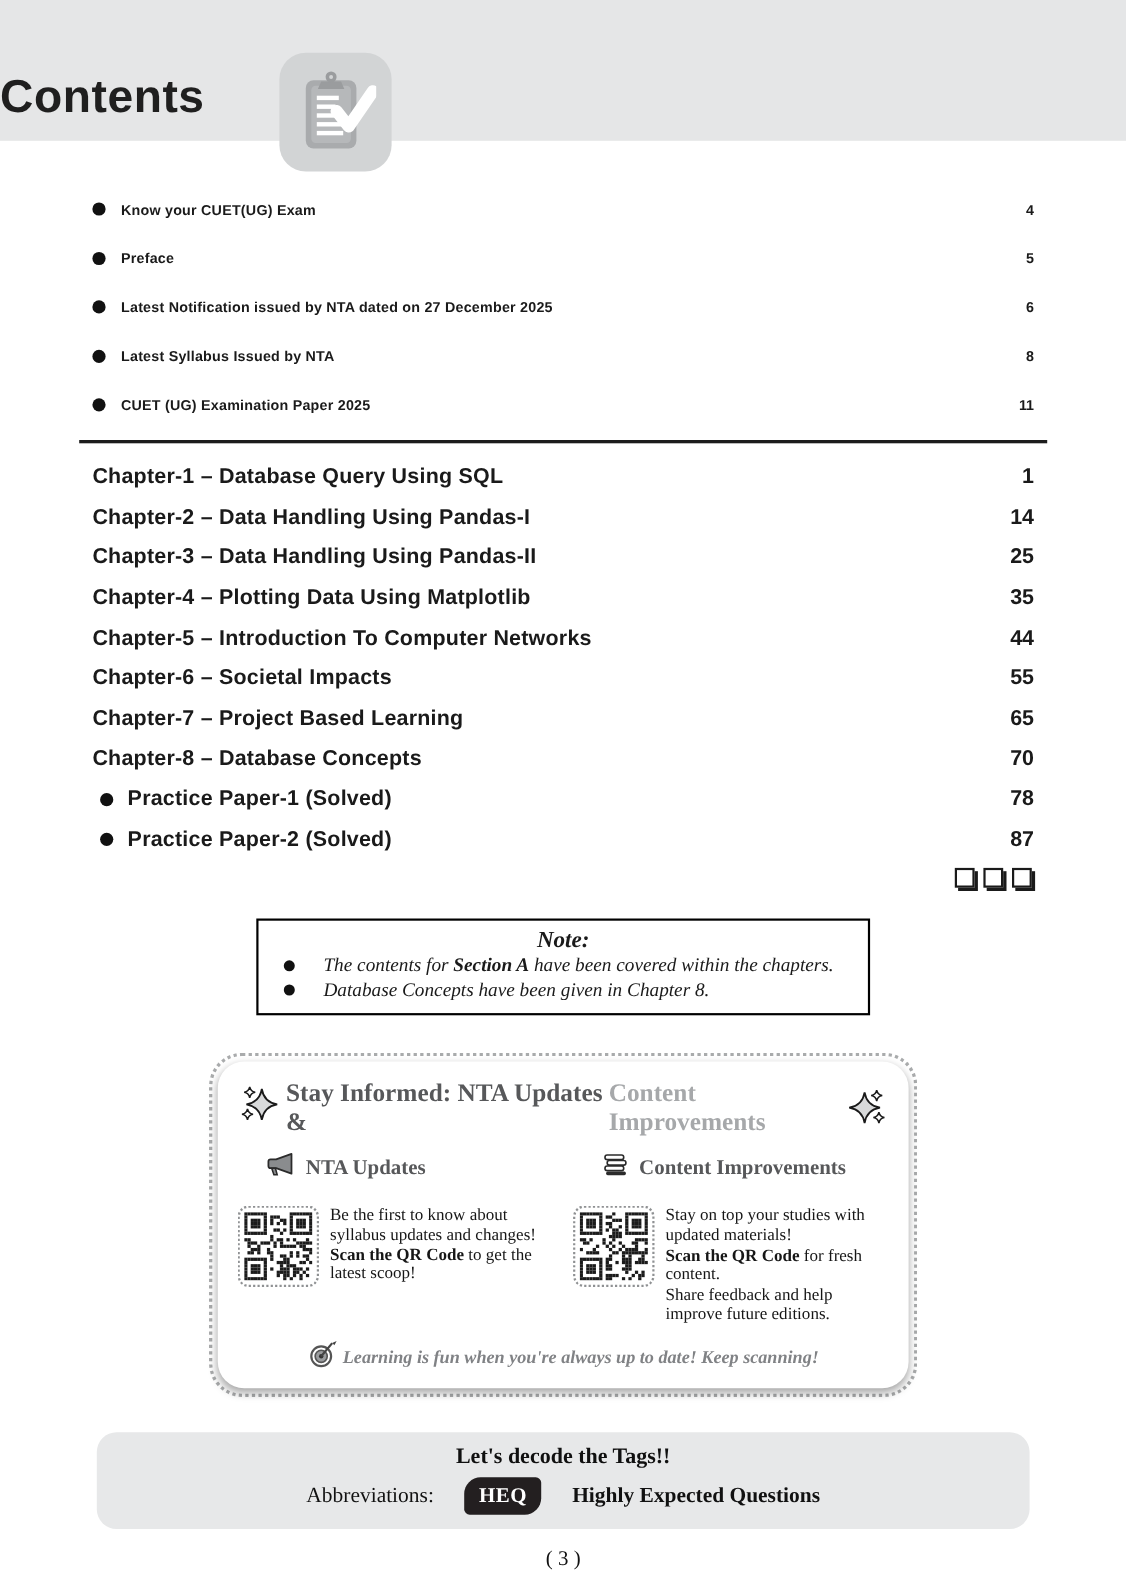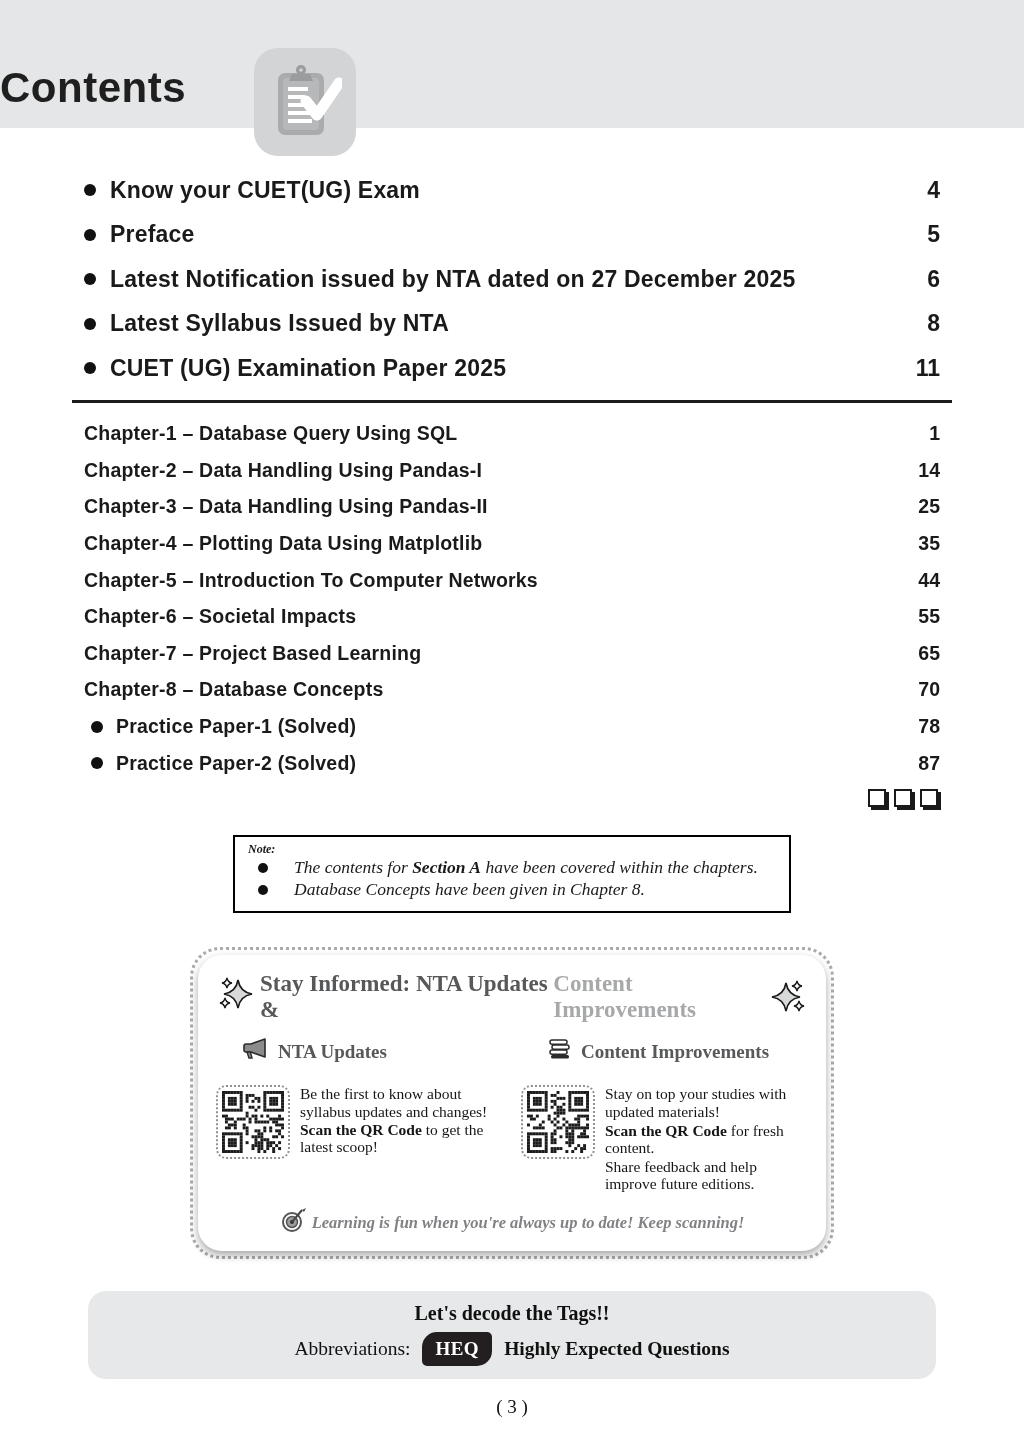--- a/index.html
+++ b/index.html
@@ -8,38 +8,38 @@
 
   
   .header-band{height:128px;background:#e5e6e7;position:relative;}
   .header-icon-badge{position:absolute;left:254px;top:48px;width:102px;height:108px;
       background:#d2d4d5;border-radius:24px;display:flex;align-items:center;justify-content:center;}
   .page-title{position:absolute;top:64px;left:0;right:0;text-align:left;
       font-size:42px;font-weight:bold;color:#1f1f1f;letter-spacing:.5px;}
 
   
   .toc{padding:40px 84px 0 84px;}
-  .toc-row{display:flex;align-items:center;height:44.5px;font-weight:bold;font-size:23px;}
+  .toc-row{display:flex;align-items:center;height:44.5px;font-weight:bold;font-size:13px;}
   .toc-row .bullet{width:12px;height:12px;border-radius:50%;background:#111;
       margin-right:14px;flex:none;}
   .toc-label{flex:1;letter-spacing:.2px;}
   .toc-page{font-weight:bold;text-align:right;min-width:36px;}
   .divider{height:3px;background:#1c1c1c;margin:9px 72px 7px 72px;}
   .chapters{padding:6px 84px 0 84px;}
   .ch-row{display:flex;align-items:center;height:36.6px;font-weight:bold;font-size:19.5px;}
   .ch-row.with-bullet{padding-left:7px;}
   .ch-row .bullet{width:12px;height:12px;border-radius:50%;background:#111;margin-right:13px;flex:none;}
   .end-marker{display:flex;justify-content:flex-end;gap:8px;padding:8px 86px 0 0;}
   .end-sq{width:14px;height:14px;border:2.5px solid #1a1a1a;background:#fff;
       box-shadow:3px 3px 0 #1a1a1a;}
 
   
   .note-box{width:528px;margin:28px auto 0 auto;border:2.5px solid #000;
       padding:5px 13px 10px 13px;font-family:"Liberation Serif",serif;}
-  .note-title{font-weight:bold;font-style:italic;font-size:12px;}
+  .note-title{font-weight:bold;font-style:italic;font-size:21px;text-align:center;}
   .note-item{display:flex;align-items:flex-start;font-style:italic;font-size:17.5px;
       line-height:1.25;padding-left:10px;}
   .note-item .nbullet{width:10px;height:10px;border-radius:50%;background:#111;
       margin:6px 26px 0 0;flex:none;}
 
   
   .stay-box{width:628px;margin:34px auto 0;border:3px dotted #a9abac;border-radius:30px;
       padding:5px;background:#fff;}
   .stay-inner{border-radius:24px;padding:16px 18px 12px;box-shadow:0 4px 8px rgba(0,0,0,.35);}
   .stay-title{display:flex;align-items:center;justify-content:center;gap:4px;
@@ -57,21 +57,21 @@
   .col-text p{margin:0 0 1px 0;}
   .tagline{display:flex;align-items:center;justify-content:center;gap:4px;margin-top:12px;
       font-family:"Liberation Serif",serif;font-style:italic;font-weight:bold;
       color:#808285;font-size:16.5px;}
 
   
   .footer-box{width:848px;margin:32px auto 0;background:#e7e8e9;border-radius:18px;
       padding:11px 0 13px;text-align:center;font-family:"Liberation Serif",serif;}
   .footer-title{font-weight:bold;font-size:20px;color:#101010;}
   .footer-abbrev{margin-top:7px;display:flex;justify-content:center;align-items:center;
-      gap:12px;font-size:19.5px;color:#111;}
+      gap:28px;font-size:19.5px;color:#111;}
   .tag-heq{background:#231f20;color:#fff;font-weight:bold;font-size:19px;
       padding:6px 13px;border-radius:15px 5px 15px 5px;letter-spacing:.5px;text-align:center;}
   .footer-tagmeaning{font-weight:bold;}
   .page-num{text-align:center;font-family:"Liberation Serif",serif;font-size:19px;
       margin-top:17px;color:#111;}
 </style>
 </head>
 <body>
 
 <div class="header-band">

